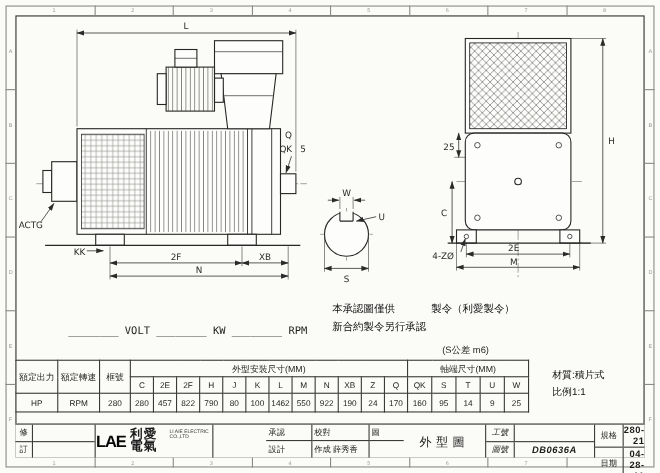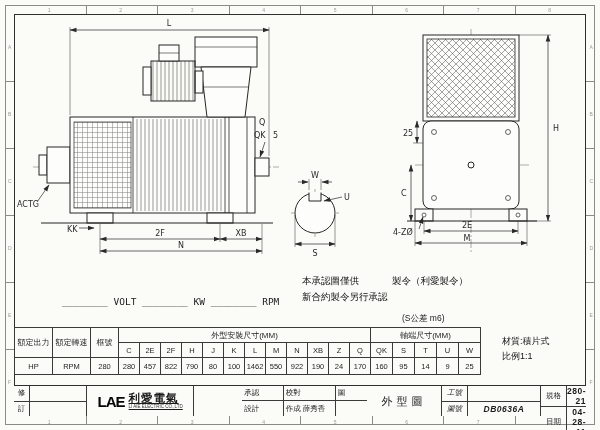--- a/index.html
+++ b/index.html
@@ -22,21 +22,21 @@
   .side-texts { position:absolute; left:502px; top:334px; font-size:9px; color:#111; line-height:15px; }
   .titleblock { position:absolute; left:14px; top:385px; width:572px; height:31px; display:flex; border-top:1.5px solid #2f2f2d; background:#fbfbf8; font-size:7.5px; color:#1b1b1b; }
   .tb-col { border-right:1px solid #3a3a38; display:flex; flex-direction:column; }
   .tb-col:last-child { border-right:none; }
   .tb-cell { flex:1; display:flex; align-items:center; justify-content:center; }
   .tb-cell.split { border-bottom:1px solid #3a3a38; }
   .tb-rev { width:16px; }
   .tb-revspace { width:58px; }
   .tb-logo { width:108px; flex-direction:row; align-items:center; justify-content:center; gap:4px; }
   .lae { font-size:15px; font-weight:bold; letter-spacing:-1px; color:#050505; }
-  .logo-txt { display:flex; flex-direction:column; line-height:1;text-decoration:underline; }
+  .logo-txt { display:flex; line-height:1; }
   .logo-cn { font-size:11.5px; font-weight:bold; letter-spacing:1px; }
   .logo-sub { font-size:4.5px; font-style:normal; color:#333; margin-top:1px; }
   .tb-sign { width:126px; display:grid; grid-template-columns:1fr 1.25fr 0.75fr; grid-template-rows:1fr 1fr;margin-left:48px; }
   .sg-cell { border-right:1px solid #3a3a38; border-bottom:1px solid #3a3a38; padding-left:2px; display:flex; align-items:center; gap:2px; }
   .sg-cell:nth-child(3n) { border-right:none; }
   .sg-cell:nth-child(n+4) { border-bottom:none; }
   .tb-title { width:76px; }
   .tb-title .tb-cell { font-size:11px; letter-spacing:4px; font-weight:500; }
   .tb-job { width:100px;font-style:italic; }
   .tb-spec2 { flex:1; }

